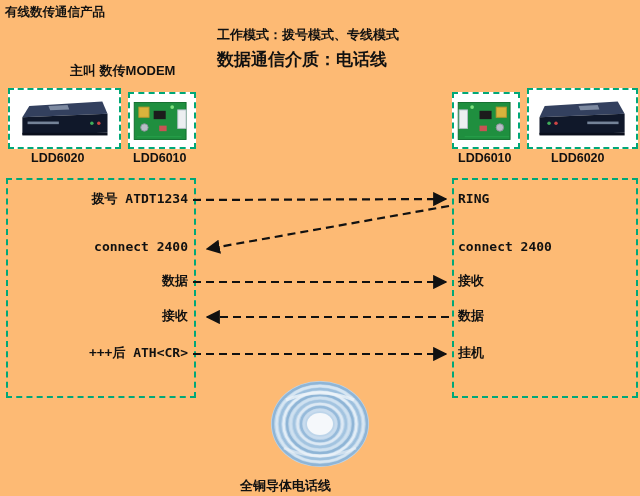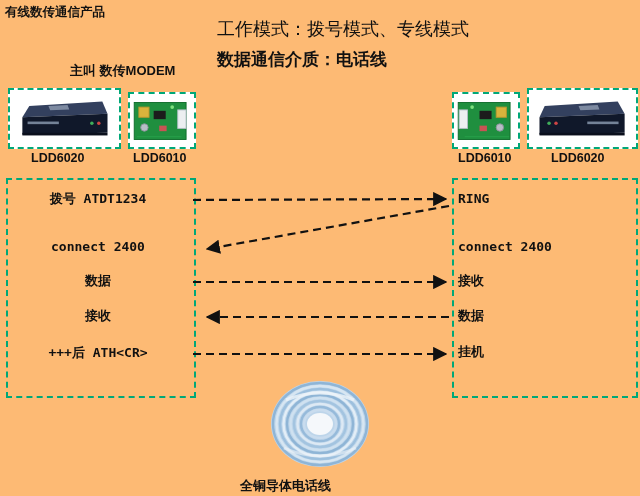--- a/index.html
+++ b/index.html
@@ -1,30 +1,30 @@
 <!DOCTYPE html>
 <html><head>
 <meta charset="utf-8">
 <style>
   * { margin:0; padding:0; box-sizing:border-box; }
   html,body { background:#ffffff; }
   body { font-family:"Liberation Sans","DejaVu Sans",sans-serif; color:#111; }
   .canvas { position:relative; width:640px; height:496px; background:#fdba74; overflow:hidden; }
   .abs { position:absolute; }
   .title { left:5px; top:4px; font-size:12.5px; font-weight:bold; }
-  .mode-line1 { left:217px; top:17px; font-size:18px; font-weight:normal; }
+  .mode-line1 { left:217px; top:26px; font-size:13px; font-weight:bold; }
   .mode-line2 { left:217px; top:48px; font-size:17px; font-weight:bold; }
   .station-label { top:62px; font-size:13px; font-weight:bold; }
   .station-left { left:70px; }
   .station-right { left:457px; }
   .devbox { border:2px dashed #00a878; background:#fff; display:flex; align-items:center; justify-content:center; }
   .devlabel { font-size:12.5px; font-weight:bold; }
   .flowbox { border:2px dashed #00a878; background:transparent; }
   .flowtext { font-family:"DejaVu Sans Mono","Liberation Mono",monospace; font-weight:bold; font-size:13px; line-height:16px; white-space:nowrap; }
-  .flow-left { left:8px; width:184px; text-align:center; padding-right:4px; }
+  .flow-left { left:8px; width:184px; text-align:right; padding-right:4px; }
   .flow-right { left:458px; text-align:left; }
   .cable-label { left:240px; top:477px; width:160px; text-align:left; font-size:13px; font-weight:bold; }
   svg { display:block; }
   .arrows { left:0; top:0; pointer-events:none; }
 </style>
 </head>
 <body>
 
 <div class="canvas">
 
@@ -92,21 +92,21 @@
   <div class="abs flowtext flow-left" style="top:191px;">拨号 ATDT1234</div>
   <div class="abs flowtext flow-left" style="top:239px;">connect 2400</div>
   <div class="abs flowtext flow-left" style="top:273px;">数据</div>
   <div class="abs flowtext flow-left" style="top:308px;">接收</div>
   <div class="abs flowtext flow-left" style="top:345px;">+++后 ATH&lt;CR&gt;</div>
 
   <div class="abs flowtext flow-right" style="top:191px;">RING</div>
   <div class="abs flowtext flow-right" style="top:239px;">connect 2400</div>
   <div class="abs flowtext flow-right" style="top:273px;">接收</div>
   <div class="abs flowtext flow-right" style="top:308px;">数据</div>
-  <div class="abs flowtext flow-right" style="top:345px;font-family:Liberation Mono, monospace;">挂机</div>
+  <div class="abs flowtext flow-right" style="top:345px;">挂机</div>
 
   <svg class="abs arrows" width="640" height="496" viewBox="0 0 640 496">
     <defs>
       <marker id="arr" viewBox="0 0 10 10" refX="9" refY="5" markerWidth="6.5" markerHeight="6.5" orient="auto-start-reverse">
         <path d="M0,0 L10,5 L0,10 z" fill="#111111"></path>
       </marker>
     </defs>
     <line x1="193" y1="200" x2="446" y2="199" stroke="#111" stroke-width="2.2" stroke-dasharray="8 5" marker-end="url(#arr)"></line>
     <line x1="449" y1="206" x2="207" y2="249" stroke="#111" stroke-width="2.2" stroke-dasharray="8 5" marker-end="url(#arr)"></line>
     <line x1="193" y1="282" x2="446" y2="282" stroke="#111" stroke-width="2.2" stroke-dasharray="8 5" marker-end="url(#arr)"></line>

